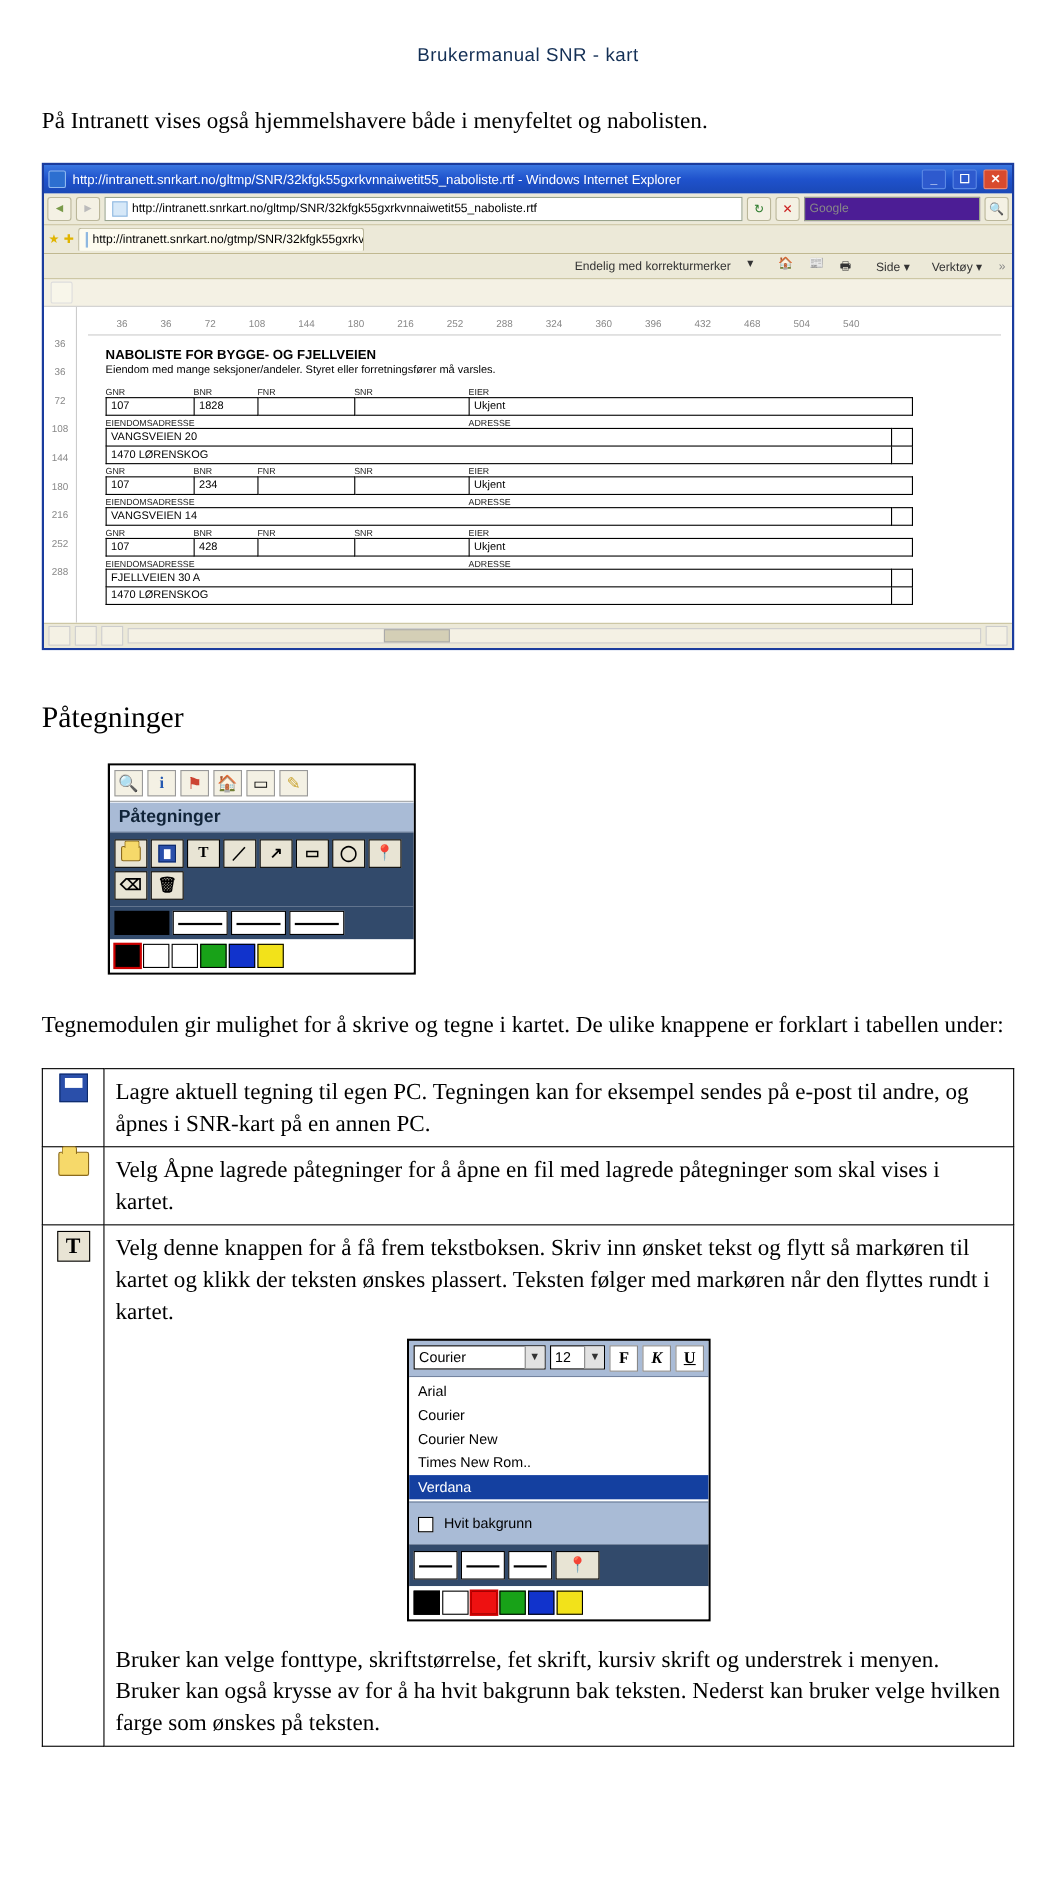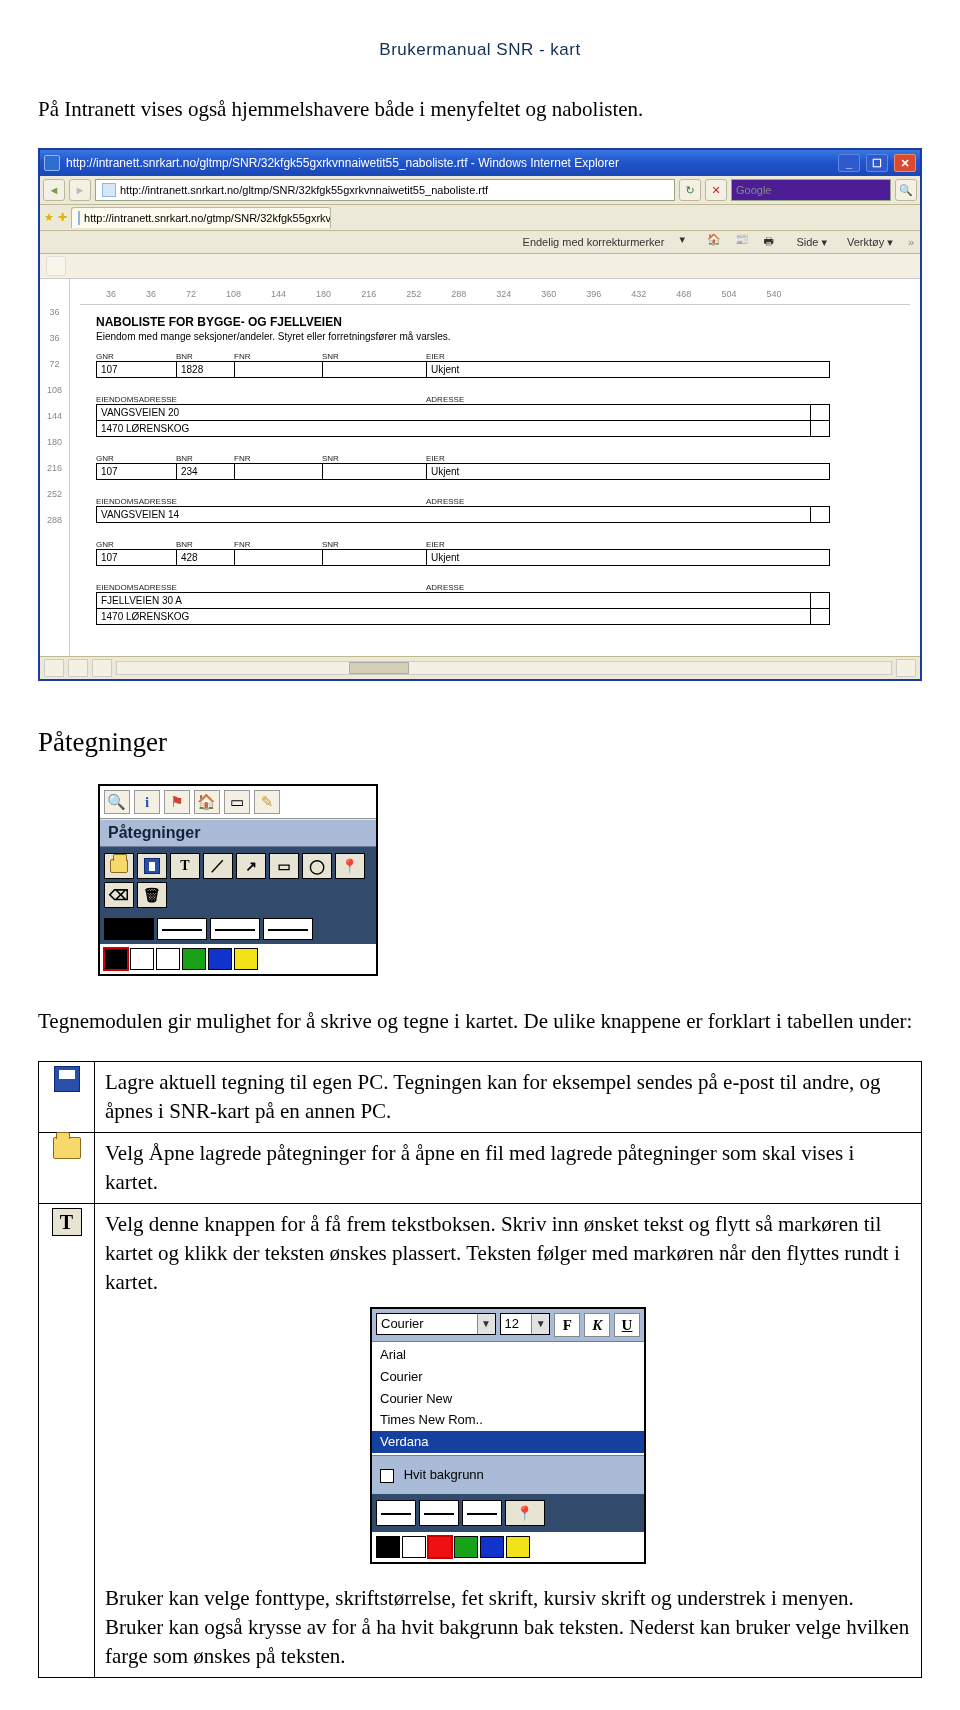--- a/index.html
+++ b/index.html
@@ -31,21 +31,21 @@
   .ruler-wrap{display:flex}
   .vruler{width:30px;background:#fff;border-right:1px solid #ccc;font-size:9px;color:#888;padding-top:28px}
   .vruler div{height:26px;text-align:center}
   .doc-area{flex:1;background:#fff;padding:4px 10px 8px}
   .hruler{height:22px;background:#fff;border-bottom:1px solid #ccc;font-size:9px;color:#888;display:flex;gap:30px;padding-left:26px;align-items:center}
   .doc-body{padding:6px 16px}
   .ttl{font-size:12px;font-weight:bold;margin:4px 0 2px}
   .sub{font-size:10px;margin-bottom:10px}
   .hdr2{font-size:12px;font-weight:bold;margin:8px 0 4px}
   .mini-labels{display:grid;grid-template-columns:80px 58px 88px 104px 1fr;font-size:8px;color:#222}
-  .tbl{border-collapse:collapse;width:92%;font-size:10px;margin-bottom:17px}
+  .tbl{border-collapse:collapse;width:92%;font-size:10px;margin-bottom:2px}
   .tbl td{border:1px solid #000;padding:1px 4px;height:16px}
   .exp{width:18px;height:14px;border:1px solid #888;display:inline-block;margin-right:4px;text-align:center;line-height:12px;font-size:10px;color:#555;background:#f4f1e4}
   .statusbar{display:flex;background:#ece9d8;border-top:1px solid #c0b890;padding:2px 4px;gap:4px;align-items:center}
   .sb-cell{border:1px solid #ccc;height:18px;width:20px;background:#f4f1e4}
   .sb-track{flex:1;height:14px;background:#f4f1e4;border:1px solid #ccc;position:relative}
   .sb-thumb{position:absolute;left:30%;width:60px;height:100%;background:#d4cfb6;border:1px solid #aaa}
   
   .h2{font-size:27px;margin:10px 0 26px}
   .panel-wrap{margin:0 0 30px 60px}
   .panel{border:2px solid #000;width:280px;font-family:Tahoma,Arial,sans-serif}

